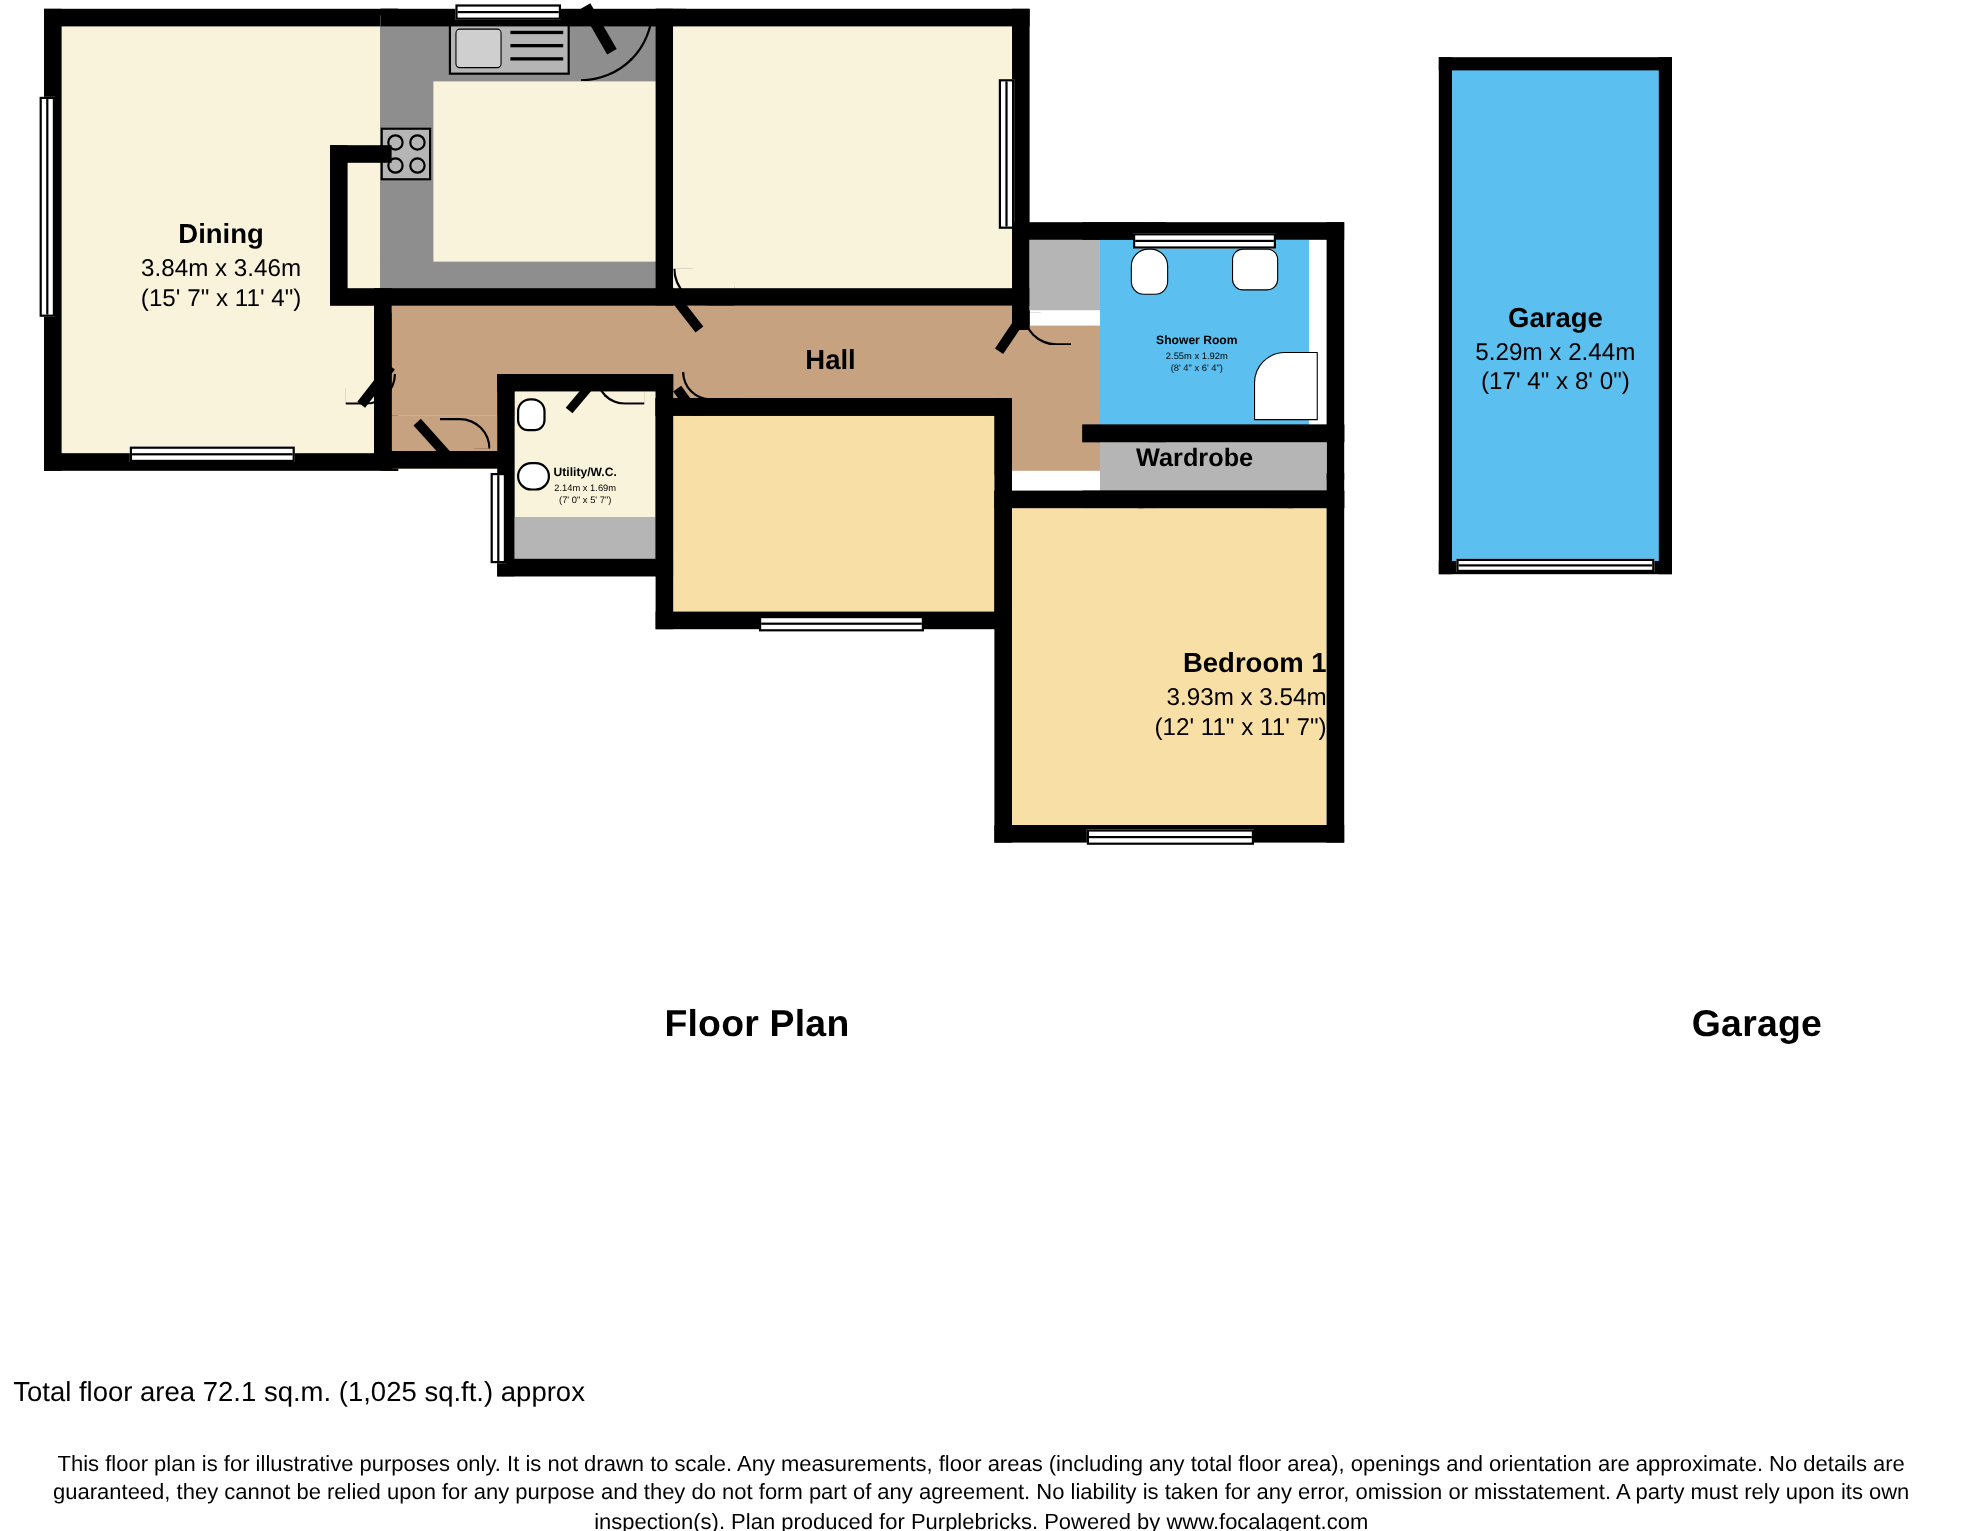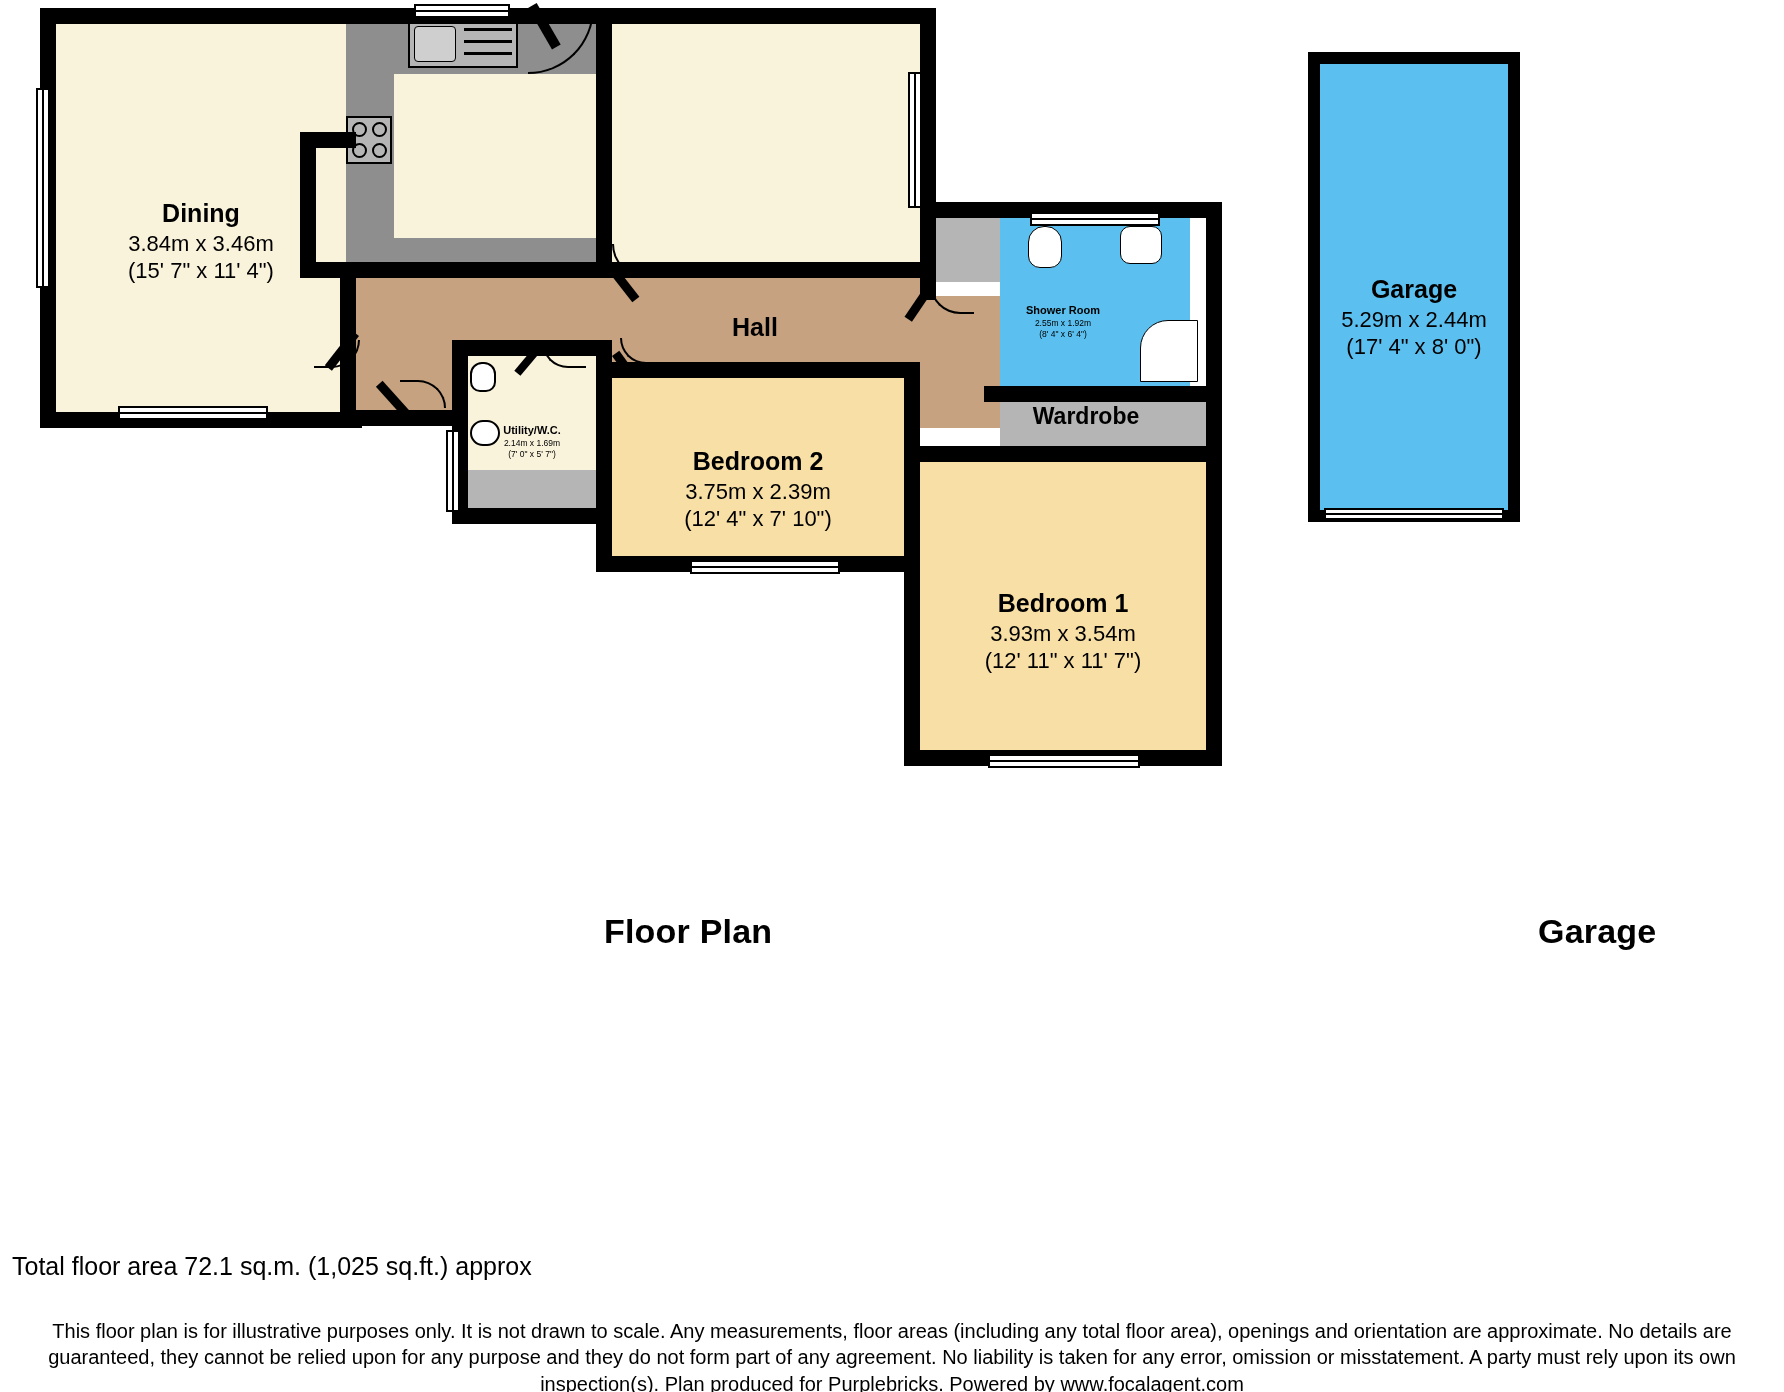--- a/index.html
+++ b/index.html
@@ -248,21 +248,21 @@
   <div class="room fill-blue" style="left:1000px; top:218px; width:190px; height:174px;"></div>
   <div class="wall" style="left:984px; top:202px; width:238px; height:16px;"></div>
   <div class="wall" style="left:1206px; top:202px; width:16px; height:234px;"></div>
   <div class="wall" style="left:984px; top:386px; width:238px; height:16px;"></div>
   <div class="window" style="left:1030px; top:212px; width:130px; height:14px;"></div>
 
   <div class="fixture thin-outline" style="left:1028px; top:226px; width:34px; height:42px; border-radius:16px 16px 12px 12px; background:#fff;"></div>
   <div class="fixture thin-outline" style="left:1120px; top:226px; width:42px; height:38px; border-radius:10px; background:#fff;"></div>
   <div class="fixture thin-outline" style="left:1140px; top:320px; width:58px; height:62px; border-radius:28px 0 0 0; background:#fff;"></div>
 
-  <div class="label tiny" style="left:968px; top:304px; width:190px;">
+  <div class="label tiny" style="left:993px; top:304px; width:190px;">
     <span class="name">Shower Room</span>
     <span class="dims">2.55m x 1.92m</span>
     <span class="dims">(8' 4" x 6' 4")</span>
   </div>
 
   <div class="room fill-lgrey" style="left:1000px; top:402px; width:206px; height:50px;"></div>
   <div class="wall" style="left:984px; top:386px; width:238px; height:16px;"></div>
   <div class="wall" style="left:984px; top:446px; width:238px; height:16px;"></div>
   <div class="label plain" style="left:1000px; top:402px; width:172px;">
     <span class="name" style="font-size:23px;">Wardrobe</span>
@@ -273,34 +273,29 @@
   <div class="door-leaf" style="left:1166px; top:460px; width:8px; height:38px; transform:rotate(-32deg); transform-origin: top right;"></div>
   <div class="door-arc" style="left:1128px; top:462px; width:40px; height:24px; border-radius:0 0 40px 0; border-left:none; border-top:none;"></div>
 
   <div class="room fill-bed" style="left:612px; top:378px; width:292px; height:180px;"></div>
   <div class="wall" style="left:596px; top:362px; width:324px; height:16px;"></div>
   <div class="wall" style="left:596px; top:556px; width:324px; height:16px;"></div>
   <div class="wall" style="left:596px; top:362px; width:16px; height:210px;"></div>
   <div class="wall" style="left:904px; top:362px; width:16px; height:210px;"></div>
   <div class="window" style="left:690px; top:560px; width:150px; height:14px;"></div>
 
-  <div class="label" style="left:612px; top:446px; width:292px;">
-    <span class="name">Bedroom 2</span>
-    <span class="dims">3.75m x 2.39m</span>
-    <span class="dims">(12' 4" x 7' 10")</span>
-  </div>
 
   <div class="room fill-bed" style="left:920px; top:462px; width:286px; height:288px;"></div>
   <div class="wall" style="left:904px; top:446px; width:318px; height:16px;"></div>
   <div class="wall" style="left:904px; top:446px; width:16px; height:320px;"></div>
   <div class="wall" style="left:1206px; top:430px; width:16px; height:336px;"></div>
   <div class="wall" style="left:904px; top:750px; width:318px; height:16px;"></div>
   <div class="window" style="left:988px; top:754px; width:152px; height:14px;"></div>
 
-  <div class="label" style="left:920px; top:588px; width:286px;">
+  <div class="label" style="left:920px; top:588px; width:286px;text-align:right;">
     <span class="name">Bedroom 1</span>
     <span class="dims">3.93m x 3.54m</span>
     <span class="dims">(12' 11" x 11' 7")</span>
   </div>
 
   <div class="room fill-blue" style="left:1318px; top:62px; width:192px; height:450px;"></div>
   <div class="wall" style="left:1308px; top:52px; width:212px; height:12px;"></div>
   <div class="wall" style="left:1308px; top:52px; width:12px; height:470px;"></div>
   <div class="wall" style="left:1508px; top:52px; width:12px; height:470px;"></div>
   <div class="wall" style="left:1308px; top:510px; width:212px; height:12px;"></div>

